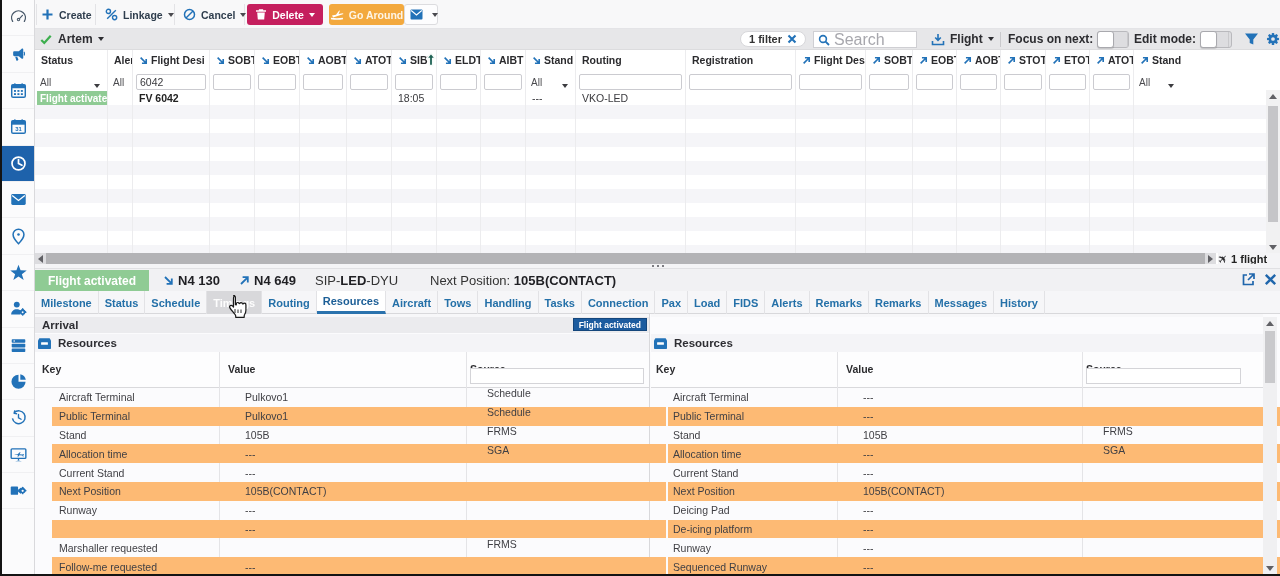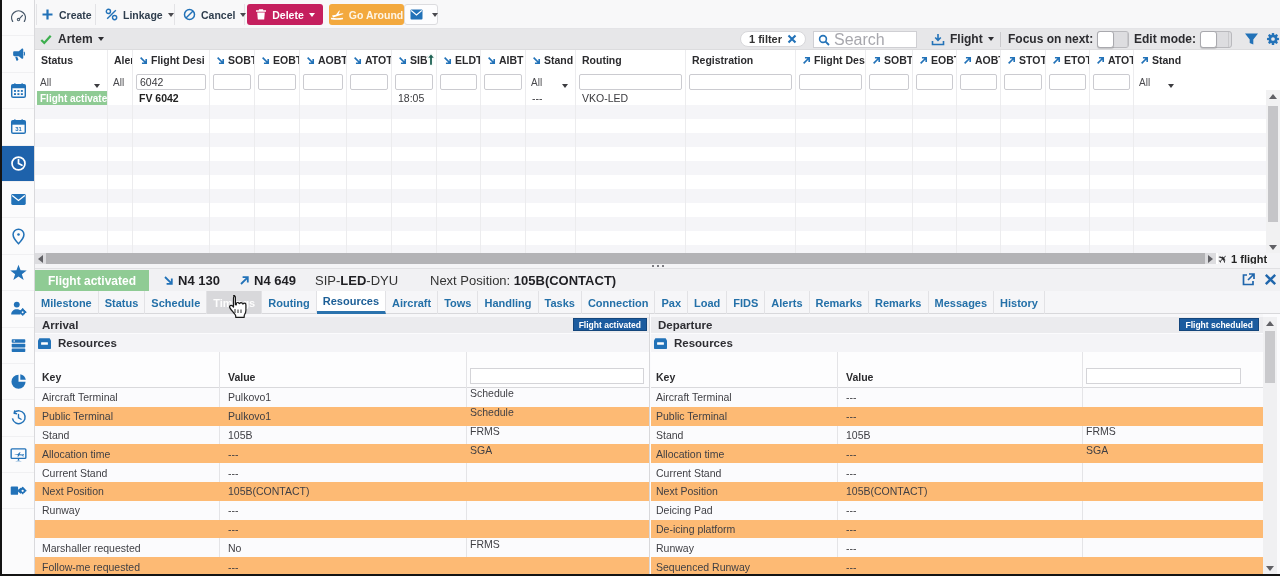--- a/index.html
+++ b/index.html
@@ -101,23 +101,23 @@
   #pane-arrival { left:0; width:615px; border-right:1px solid #d8d8db; }
   #pane-departure { left:616px; width:612px; }
   .pane-strip { position:absolute; left:0; top:0; width:100%; height:3px; background:#f7f7f9; }
   .pane-head { position:absolute; left:0; top:3px; width:100%; height:16px; background:#ebebee; display:flex; align-items:center; }
   .pane-head .ttl { font-weight:bold; font-size:11.5px; color:#2e2e33; margin-left:7px; }
   .pane-badge { position:absolute; top:1px; height:13px; background:#1c5c9f; border:1px solid #14467c; color:#fff; font-size:8.5px; font-weight:bold; display:flex; align-items:center; padding:0 5px; }
   .sect-head { position:absolute; left:0; top:20px; width:100%; height:18px; background:#f4f4f7; display:flex; align-items:center; }
   .sect-head .ic { margin-left:2px; display:flex; }
   .sect-head .ttl { font-weight:bold; font-size:11.5px; color:#2e2e33; margin-left:6px; }
   .kv-head { position:absolute; left:0; top:38px; width:100%; height:36px; background:#fdfdfe; border-bottom:1px solid #d9d9dc; }
-  .kv-head .h { position:absolute; top:19px; font-weight:bold; font-size:10.5px; color:#2b2b2e; }
+  .kv-head .h { position:absolute; top:11px; font-weight:bold; font-size:10.5px; color:#2b2b2e; }
   .kv-head input { position:absolute; top:16px; height:16px; border:1px solid #d4d4d8; background:#fff; outline:none; font-size:11px; padding:0 3px; font-family:"Liberation Sans",sans-serif; }
-  .kv-rows { position:absolute; left:0; top:74px; width:100%; }
+  .kv-rows { position:absolute; left:17px; top:74px; width:100%; }
   .kv-row { position:relative; width:100%; height:18.8px; }
   .kv-row.odd { background:#fdba74; }
   .kv-row .c { position:absolute; top:0; height:100%; display:flex; align-items:center; font-size:10.5px; color:#3f3f44; white-space:nowrap; overflow:hidden; }
   .kv-row .c.src span { position:relative; top:-4px; }
   .kv-vline { position:absolute; top:38px; width:1px; background:#e4e4e7; }
 
   #vscroll-lower { left:1263px; top:317px; width:14px; height:257px; background:#f0f0f2; z-index:20; }
   #vscroll-lower .thumb { position:absolute; left:2px; top:14px; width:10px; height:52px; background:#c9c9cc; }
 
   
@@ -831,40 +831,35 @@
             </div>
     </div>
           <div class="kv-row odd">
       <div class="c" style="left:193px;width:238px">---</div>
       <div class="c src" style="left:435px">
               <span></span>
             </div>
     </div>
           <div class="kv-row">
       <div class="c" style="left:7px;width:177px">Marshaller requested</div>
-      <div class="c" style="left:193px;width:238px">No</div>
       <div class="c src" style="left:435px">
               <span>FRMS</span>
             </div>
     </div>
           <div class="kv-row odd">
       <div class="c" style="left:7px;width:177px">Follow-me requested</div>
       <div class="c" style="left:193px;width:238px">---</div>
       <div class="c src" style="left:435px">
               <span></span>
             </div>
     </div>
         </div>
   </div>
     <div class="pane" id="pane-departure">
     <div class="pane-strip"></div>
-    <div class="pane-head">
-      <span class="ttl">Departure</span>
-      <span class="pane-badge" style="right:4px">Flight scheduled</span>
-    </div>
     <div class="sect-head">
       <span class="ic">
             <svg width="15" height="13" viewBox="0 0 15 13">
               <path d="M1 3.4 L2.4 1.2 h10.2 L14 3.4 v7.6 c0 .6-.4 1-1 1 h-11 c-.6 0-1-.4-1-1z" fill="#2272b8"></path>
               <rect x="4.1" y="5.2" width="6.8" height="2.6" rx="0.4" fill="#fff"></rect>
             </svg>
           </span>
       <span class="ttl">Resources</span>
     </div>
     <div class="kv-head">

